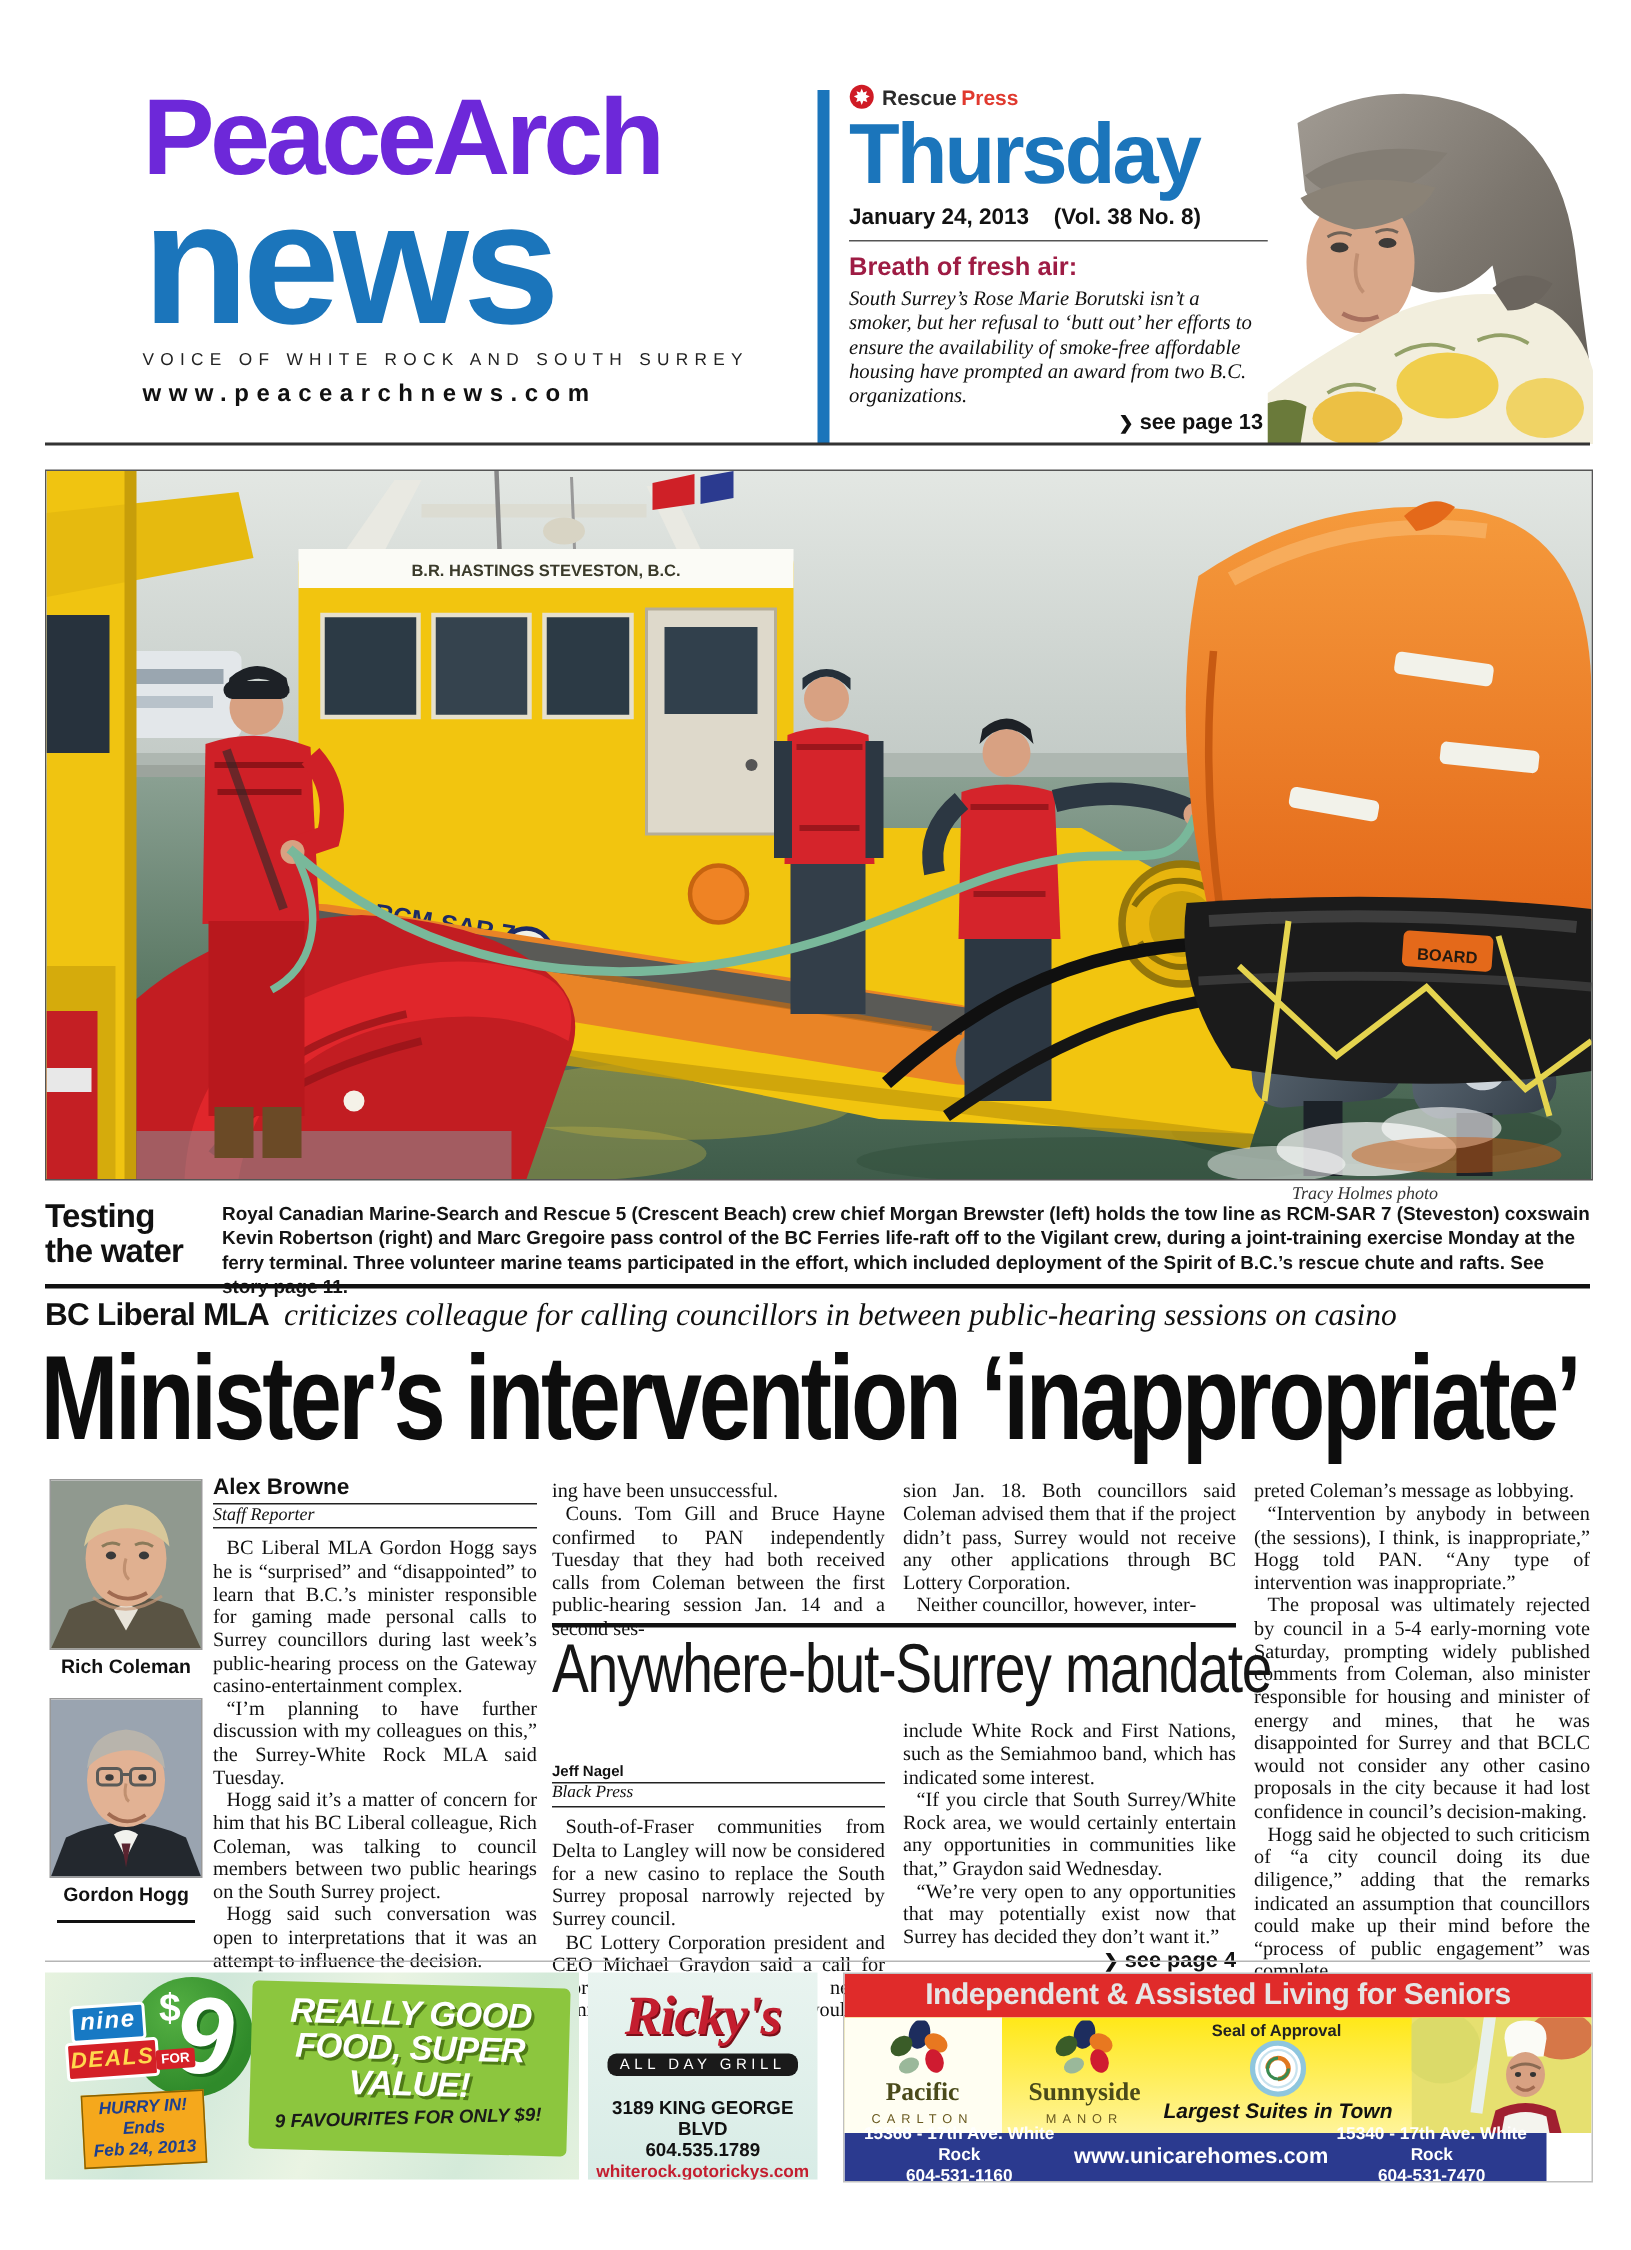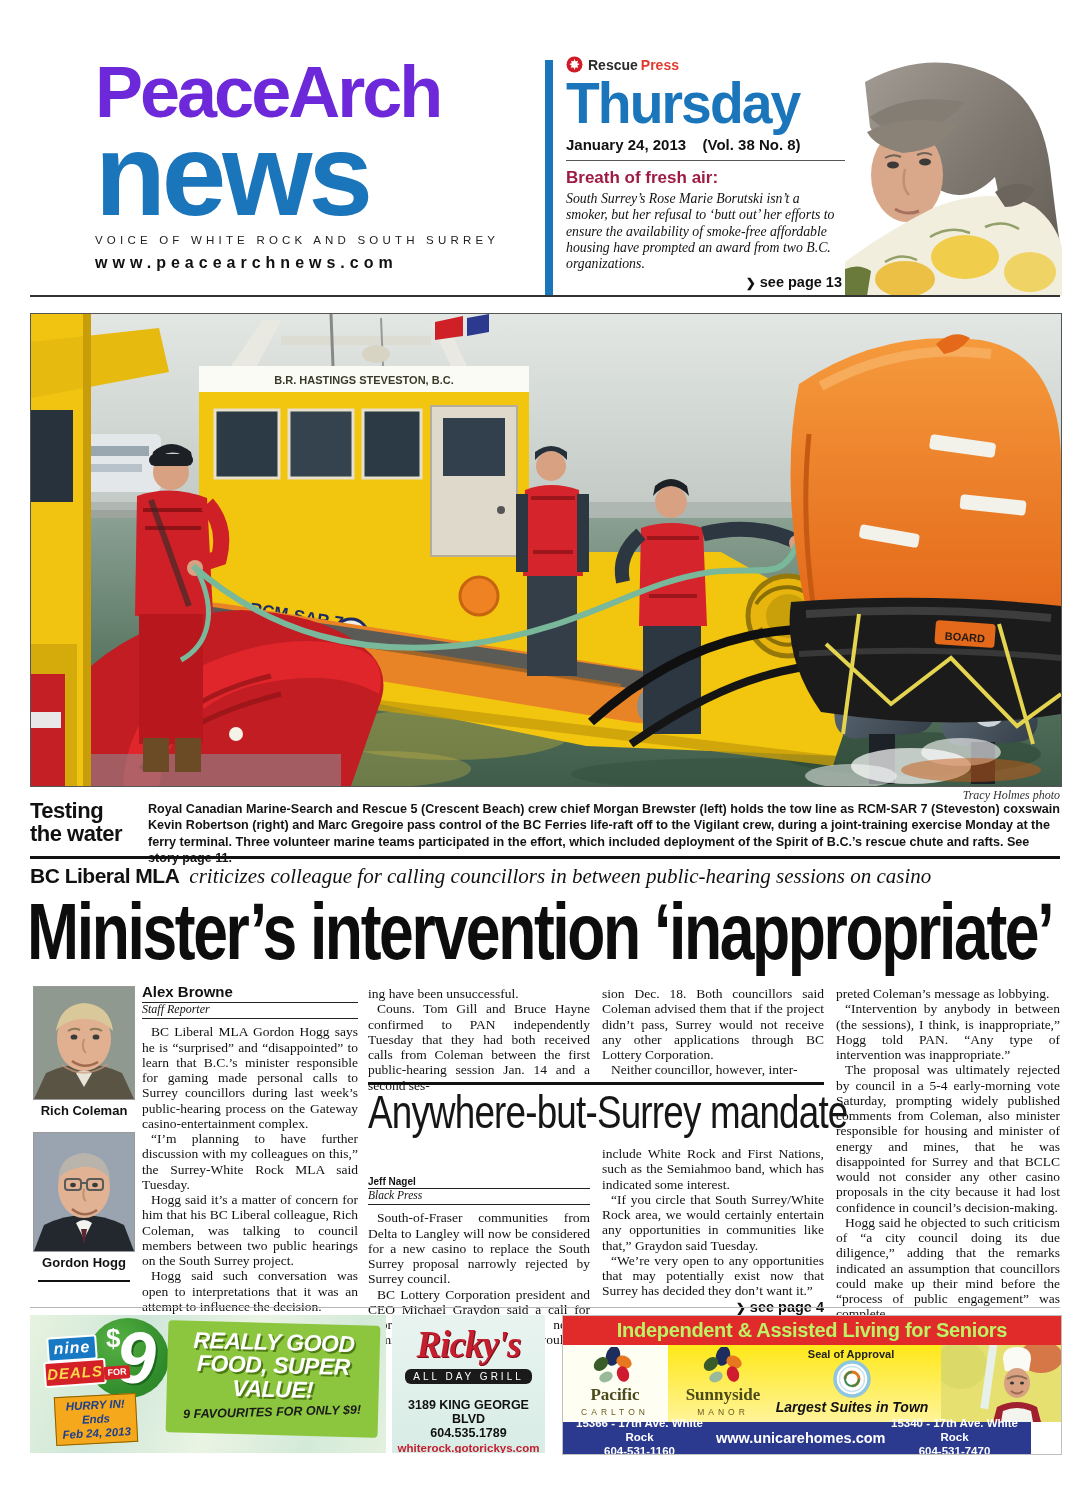--- a/index.html
+++ b/index.html
@@ -260,21 +260,21 @@
       <path d="M760 288 Q900 278 1030 292 L1030 400 Q920 418 790 398 Q752 344 760 288 Z" fill="#1b1b1b"></path>
       <path d="M775 300 Q900 292 1020 304" stroke="#3d3d3d" stroke-width="8" fill="none"></path>
       <path d="M768 340 Q900 332 1030 344" stroke="#383838" stroke-width="6" fill="none"></path>
       <rect x="905" y="306" width="60" height="24" rx="4" fill="#e4691a" transform="rotate(4 905 306)"></rect>
       <text x="935" y="325" text-anchor="middle" font-family="Liberation Sans,sans-serif" font-size="11" font-weight="bold" fill="#241a10" transform="rotate(4 905 306)">BOARD</text>
       <path d="M795 330 L860 390 L920 344 L986 412 L1030 380 M828 300 L812 420 M968 310 L1002 430" stroke="#e5d44f" stroke-width="4" fill="none"></path>
       <ellipse cx="940" cy="456" rx="70" ry="12" fill="#c75a12" opacity=".5"></ellipse>
     </g>
   </svg>
 
-  <div class="abs serif" style="left:760px;top:788px;width:300px;font-style:italic;font-size:12px;text-align:right;color:#333;">Tracy Holmes photo</div>
+  <div class="abs serif" style="left:760px;top:788px;width:300px;font-style:italic;font-size:12px;text-align:center;color:#333;">Tracy Holmes photo</div>
   <div class="abs sans" style="left:30px;top:800px;width:112px;font-weight:bold;font-size:22px;line-height:1.04;letter-spacing:-.5px;">
     <div>Testing</div>
     <div>the water</div>
   </div>
   <div class="abs sans" style="left:148px;top:801px;width:912px;font-weight:bold;font-size:12.6px;line-height:1.3;color:#141414;">Royal Canadian Marine-Search and Rescue 5 (Crescent Beach) crew chief Morgan Brewster (left) holds the tow line as RCM-SAR 7 (Steveston) coxswain Kevin Robertson (right) and Marc Gregoire pass control of the BC Ferries life-raft off to the Vigilant crew, during a joint-training exercise Monday at the ferry terminal. Three volunteer marine teams participated in the effort, which included deployment of the Spirit of B.C.’s rescue chute and rafts. See story page 11.</div>
 
   <div class="rule abs" style="left:30px;top:856px;width:1030px;height:3px;"></div>
 
   <div class="abs" style="left:30px;top:864px;width:1030px;white-space:nowrap;">
     <span class="sans" style="font-weight:bold;font-size:21px;letter-spacing:-.5px;">BC Liberal MLA</span>
@@ -329,21 +329,21 @@
     <p class="p">Hogg said such conversation was open to interpretations that it was an attempt to influence the decision.</p>
     <p class="p">Repeated attempts by Peace Arch News to reach Coleman since Monday morn-</p>
   </div>
 
   <div class="abs bodytxt" style="left:368px;top:986px;width:222px;">
     <p class="p noind">ing have been unsuccessful.</p>
     <p class="p">Couns. Tom Gill and Bruce Hayne confirmed to PAN independently Tuesday that they had both received calls from Coleman between the first public-hearing session Jan. 14 and a second ses-</p>
   </div>
 
   <div class="abs bodytxt" style="left:602px;top:986px;width:222px;">
-    <p class="p noind">sion Dec. 18. Both councillors said Coleman advised them that if the project didn’t pass, Surrey would not receive any other applications through BC Lottery Corporation.</p>
+    <p class="p noind">sion Jan. 18. Both councillors said Coleman advised them that if the project didn’t pass, Surrey would not receive any other applications through BC Lottery Corporation.</p>
     <p class="p">Neither councillor, however, inter-</p>
   </div>
 
   <div class="abs bodytxt" style="left:836px;top:986px;width:224px;">
     <p class="p noind">preted Coleman’s message as lobbying.</p>
     <p class="p">“Intervention by anybody in between (the sessions), I think, is inappropriate,” Hogg told PAN. “Any type of intervention was inappropriate.”</p>
     <p class="p">The proposal was ultimately rejected by council in a 5-4 early-morning vote Saturday, prompting widely published comments from Coleman, also minister responsible for housing and minister of energy and mines, that he was disappointed for Surrey and that BCLC would not consider any other casino proposals in the city because it had lost confidence in council’s decision-making.</p>
     <p class="p">Hogg said he objected to such criticism of “a city council doing its due diligence,” adding that the remarks indicated an assumption that councillors could make up their mind before the “process of public engagement” was complete.</p>
     <div class="seepage">
       <span style="font-size:12px;">❯</span>
@@ -358,21 +358,21 @@
 
   <div class="abs bodytxt" style="left:368px;top:1144px;width:222px;">
     <div class="byline-name" style="font-size:10px;margin-top:32px;">Jeff Nagel</div>
     <div class="byline-role" style="font-size:11.5px;">Black Press</div>
     <p class="p">South-of-Fraser communities from Delta to Langley will now be considered for a new casino to replace the South Surrey proposal narrowly rejected by Surrey council.</p>
     <p class="p">BC Lottery Corporation president and CEO Michael Graydon said a call for expressions of interest from nearby communities is likely, and that would</p>
   </div>
 
   <div class="abs bodytxt" style="left:602px;top:1146px;width:222px;">
     <p class="p noind">include White Rock and First Nations, such as the Semiahmoo band, which has indicated some interest.</p>
-    <p class="p">“If you circle that South Surrey/White Rock area, we would certainly entertain any opportunities in communities like that,” Graydon said Tuesday.</p>
+    <p class="p">“If you circle that South Surrey/White Rock area, we would certainly entertain any opportunities in communities like that,” Graydon said Wednesday.</p>
     <p class="p">“We’re very open to any opportunities that may potentially exist now that Surrey has decided they don’t want it.”</p>
     <div class="seepage">
       <span style="font-size:12px;">❯</span>
       <span>see page 4</span>
     </div>
   </div>
 
   <div class="abs" style="left:30px;top:1307px;width:1030px;height:1px;background:#b5b5b5;"></div>
 
   <div class="abs" style="left:30px;top:1315px;width:356px;height:138px;overflow:hidden;
@@ -414,21 +414,21 @@
     <div class="serif" style="font-weight:bold;font-style:italic;font-size:37px;color:#c41e2f;margin-top:8px;letter-spacing:-1px;
                 text-shadow:1px 1px 0 #7a0e18;">Ricky's</div>
     <div class="sans" style="display:inline-block;background:#1a1a1a;color:#fff;font-size:10px;letter-spacing:3px;
                 padding:2px 8px;border-radius:6px;margin-top:2px;">ALL DAY GRILL</div>
     <div class="sans" style="font-weight:bold;font-size:12.5px;color:#111;margin-top:14px;">3189 KING GEORGE BLVD</div>
     <div class="sans" style="font-weight:bold;font-size:12.5px;color:#111;">604.535.1789</div>
     <div class="sans" style="font-weight:bold;font-size:11.5px;color:#c41e2f;margin-top:2px;">whiterock.gotorickys.com</div>
   </div>
 
   <div class="abs" style="left:562px;top:1315px;width:498px;height:138px;overflow:hidden;border:1px solid #c0c0c0;">
-    <div class="sans" style="height:29px;background:#e02b2a;color:#bef264;font-weight:bold;font-size:20px;text-align:center;
+    <div class="sans" style="height:29px;background:#e02b2a;color:#e5e5e5;font-weight:bold;font-size:20px;text-align:center;
                 line-height:28px;letter-spacing:-.3px;">Independent &amp; Assisted Living for Seniors</div>
     <div class="abs" style="left:0;top:29px;width:498px;height:77px;background:linear-gradient(180deg,#ffe818,#fff49a);">
       <div class="abs" style="left:0;top:0;width:105px;height:77px;background:#fffef2;"></div>
 
       <svg class="abs" style="left:28px;top:2px;" width="44" height="40" viewBox="0 0 44 40">
         <ellipse cx="22" cy="9" rx="7" ry="10" fill="#1d2d5e" transform="rotate(14 22 9)"></ellipse>
         <ellipse cx="33" cy="15" rx="8" ry="6" fill="#e87820" transform="rotate(28 33 15)"></ellipse>
         <ellipse cx="32" cy="27" rx="6" ry="8" fill="#cf1b30" transform="rotate(-18 32 27)"></ellipse>
         <ellipse cx="15" cy="30" rx="7" ry="5" fill="#9ab89a" transform="rotate(-24 15 30)"></ellipse>
         <ellipse cx="10" cy="17" rx="8" ry="6" fill="#3a5c28" transform="rotate(-40 10 17)"></ellipse>

